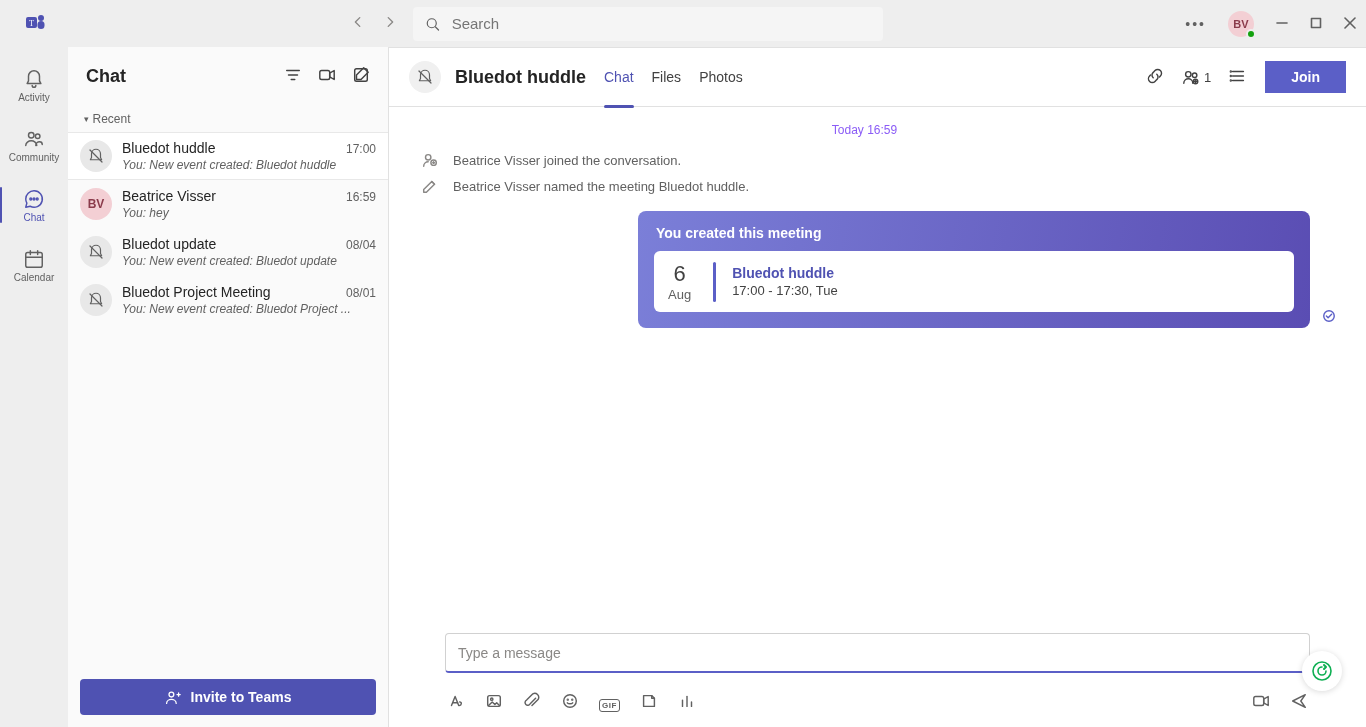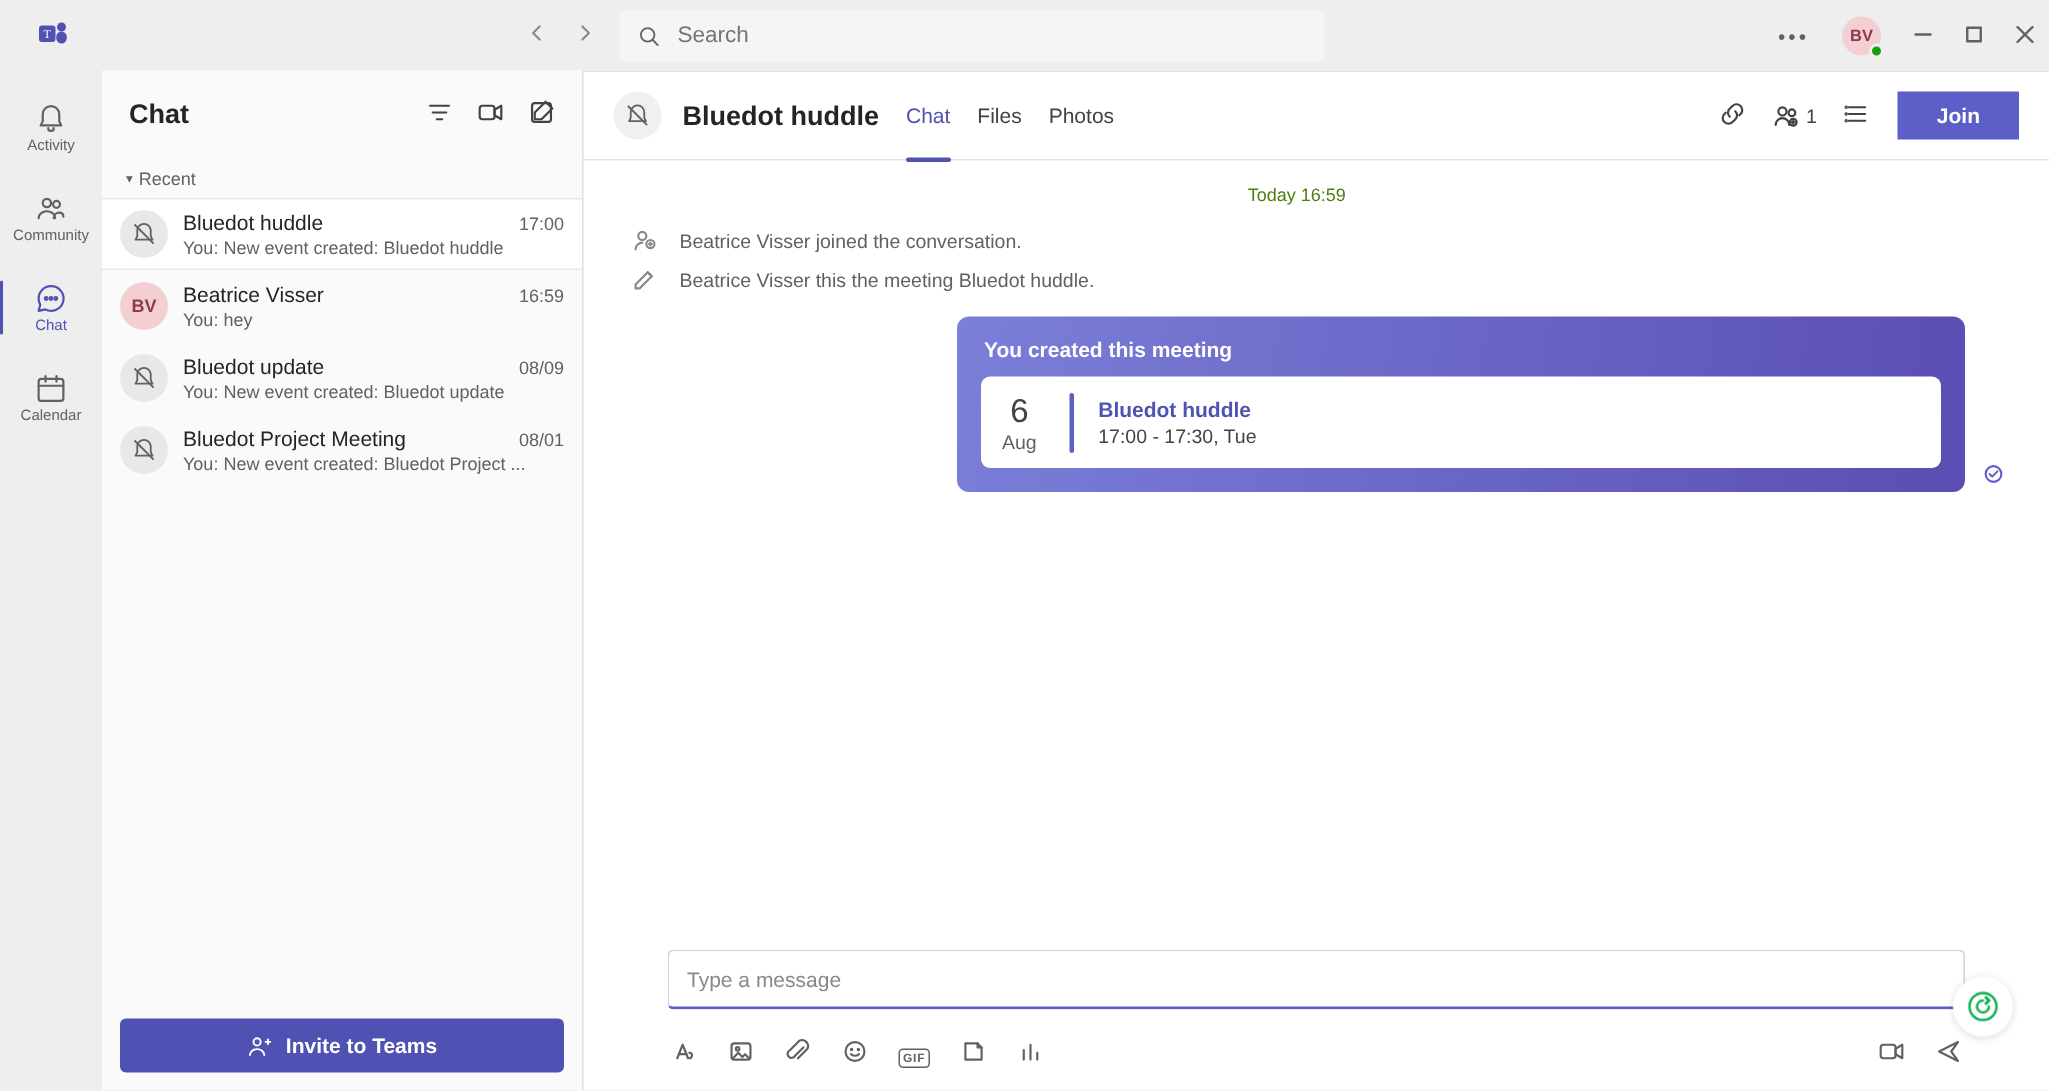--- a/index.html
+++ b/index.html
@@ -36,42 +36,42 @@
 .section-label::before { content:"▾"; font-size:9px; }
 
 .chat-list { flex:1; overflow:auto; }
 .chat-item { display:flex; align-items:center; padding: 8px 12px; gap:10px; cursor:pointer; }
 .chat-item.selected { background:#ffffff; box-shadow: inset 0 -1px 0 #e8e8e8, inset 0 1px 0 #e8e8e8; }
 .chat-item .chat-avatar { width:32px; height:32px; border-radius:50%; background:#e8e8e8; display:flex; align-items:center; justify-content:center; color:#616161; font-size:12px; flex-shrink:0; }
 .chat-item .chat-avatar.initials { background:#f3cfd4; color:#8b3b4b; font-weight:600; }
 .chat-item .chat-text { flex:1; min-width:0; }
 .chat-item .chat-title { font-size:14px; color:#242424; display:flex; justify-content:space-between; align-items:baseline; }
 .chat-item .chat-title .time { font-size:12px; color:#616161; }
-.chat-item .chat-preview { font-size:12px; color:#616161; white-space:nowrap; overflow:hidden; text-overflow:ellipsis; margin-top:2px; }
+.chat-item .chat-preview { font-size:12px; color:#616161; white-space:nowrap; overflow:hidden; text-overflow:ellipsis; margin-top:2px;font-style:italic; }
 
 .invite-btn { margin: 10px 12px 12px; height:36px; border-radius:4px; background:#4f52b2; color:#fff; display:flex; align-items:center; justify-content:center; gap:10px; font-size:14px; font-weight:600; cursor:pointer; }
 .invite-btn svg { width:16px; height:16px; }
 
 
 .main { flex:1; background:#ffffff; display:flex; flex-direction:column; border-top:1px solid #e1e1e1; }
 .main-header { height:59px; display:flex; align-items:center; padding:0 20px; border-bottom:1px solid #e1e1e1; gap:14px; }
 .main-header .chat-avatar { width:32px; height:32px; border-radius:50%; background:#f0f0f0; display:flex; align-items:center; justify-content:center; color:#616161; }
 .main-header h2 { font-size:18px; font-weight:700; }
 .main-header .tabs { display:flex; gap:18px; margin-left:4px; }
 .main-header .tab { font-size:14px; color:#424242; height:59px; display:flex; align-items:center; cursor:pointer; position:relative; }
 .main-header .tab.active { color:#4f52b2; }
 .main-header .tab.active::after { content:""; position:absolute; bottom:-1px; left:0; right:0; height:3px; background:#4f52b2; border-radius:2px; }
 .main-header .spacer { flex:1; }
 .main-header .header-actions { display:flex; align-items:center; gap:18px; color:#424242; }
 .main-header .header-actions svg { width:18px; height:18px; }
 .participants { display:flex; align-items:center; gap:4px; font-size:13px; }
 .join-btn { background:#5b5fc7; color:#fff; padding: 8px 26px; border-radius:0; font-weight:600; font-size:14px; cursor:pointer; }
 
 .messages { flex:1; overflow:auto; padding: 16px 56px 16px 30px; position:relative; }
-.day-label { text-align:center; font-size:12px; color:#4d7c0f; margin-bottom:10px; }
+.day-label { text-align:center; font-size:12px; color:#8b5cf6; margin-bottom:10px; }
 .sys-row { display:flex; align-items:center; gap:14px; padding: 4px 0 4px 2px; color:#616161; font-size:13px; }
 .sys-row svg { width:18px; height:18px; color:#8a8886; flex-shrink:0; }
 
 .meeting-card-wrap { display:flex; justify-content:flex-end; margin-top:12px; position:relative; }
 .meeting-card { width: 672px; border-radius:8px; background: linear-gradient(100deg, #7b7fd8 0%, #5a4db3 100%); padding: 0 0 16px 0; overflow:hidden; }
 .meeting-card .created { color:#fff; font-size:14px; font-weight:600; padding:14px 18px 10px; }
 .meeting-inner { background:#fff; margin: 0 16px; border-radius:6px; display:flex; align-items:center; padding: 10px 14px; gap:16px; }
 .meeting-date { text-align:center; padding-right:6px; }
 .meeting-date .day { font-size:22px; color:#424242; }
 .meeting-date .mon { font-size:13px; color:#616161; }
@@ -235,21 +235,21 @@
       <div class="chat-item">
         <div class="chat-avatar">
           <svg viewBox="0 0 24 24" width="18" height="18">
               <path d="M6 9a6 6 0 0 1 12 0v5l1.5 3h-15L6 14V9z"></path>
               <line x1="4" y1="4" x2="20" y2="20"></line>
             </svg>
         </div>
         <div class="chat-text">
           <div class="chat-title">
               <span>Bluedot update</span>
-              <span class="time">08/09</span>
+              <span class="time">08/04</span>
             </div>
           <div class="chat-preview">You: New event created: Bluedot update</div>
         </div>
       </div>
 
       <div class="chat-item">
         <div class="chat-avatar">
           <svg viewBox="0 0 24 24" width="18" height="18">
               <path d="M6 9a6 6 0 0 1 12 0v5l1.5 3h-15L6 14V9z"></path>
               <line x1="4" y1="4" x2="20" y2="20"></line>
@@ -329,21 +329,21 @@
             <line x1="14" y1="12" x2="14" y2="14"></line>
             <line x1="13" y1="13" x2="15" y2="13"></line>
           </svg>
         <span>Beatrice Visser joined the conversation.</span>
       </div>
       <div class="sys-row">
         <svg viewBox="0 0 20 20">
             <path d="M3 14l9-9 3 3-9 9H3v-3z"></path>
             <path d="M12 5l3 3"></path>
           </svg>
-        <span>Beatrice Visser this the meeting Bluedot huddle.</span>
+        <span>Beatrice Visser named the meeting Bluedot huddle.</span>
       </div>
 
       <div class="meeting-card-wrap">
         <div class="meeting-card">
           <div class="created">You created this meeting</div>
           <div class="meeting-inner">
             <div class="meeting-date">
               <div class="day">6</div>
               <div class="mon">Aug</div>
             </div>

